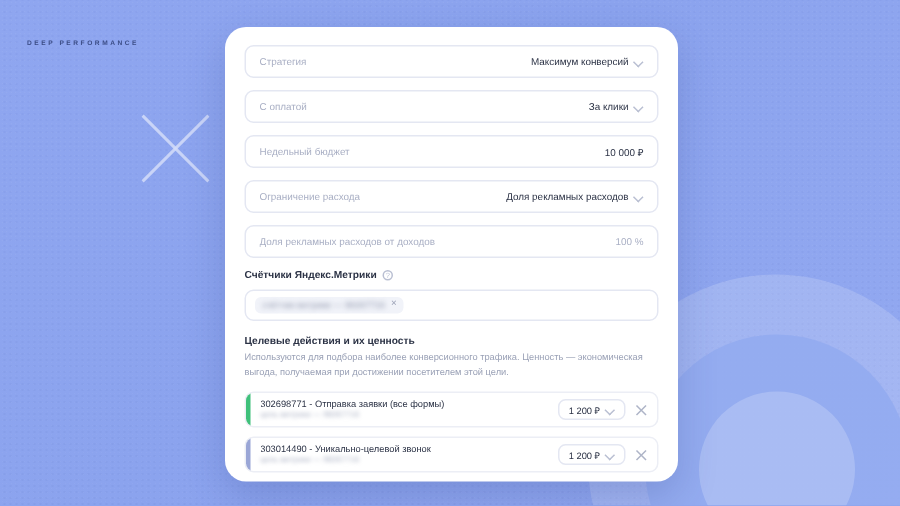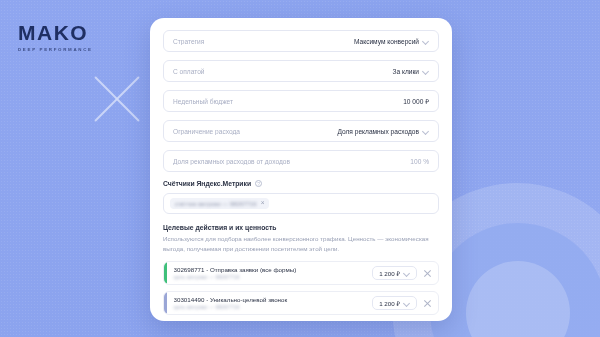--- a/index.html
+++ b/index.html
@@ -282,21 +282,20 @@
   <div class="ring" id="ring-outer"></div>
   <div class="ring" id="ring-mid"></div>
   <div class="ring" id="ring-inner"></div>
   <div id="cross-decor">
     <span></span>
       <span></span>
   </div>
 </div>
 
 <div id="logo">
-  <div id="logo-word">MAKO</div>
   <div id="logo-tagline">DEEP PERFORMANCE</div>
 </div>
 
 <div id="card">
 
   <div id="fields-container">
       <div class="field">
         <span class="field-label">Стратегия</span>
         <span class="field-value">
           <span>Максимум конверсий</span>

